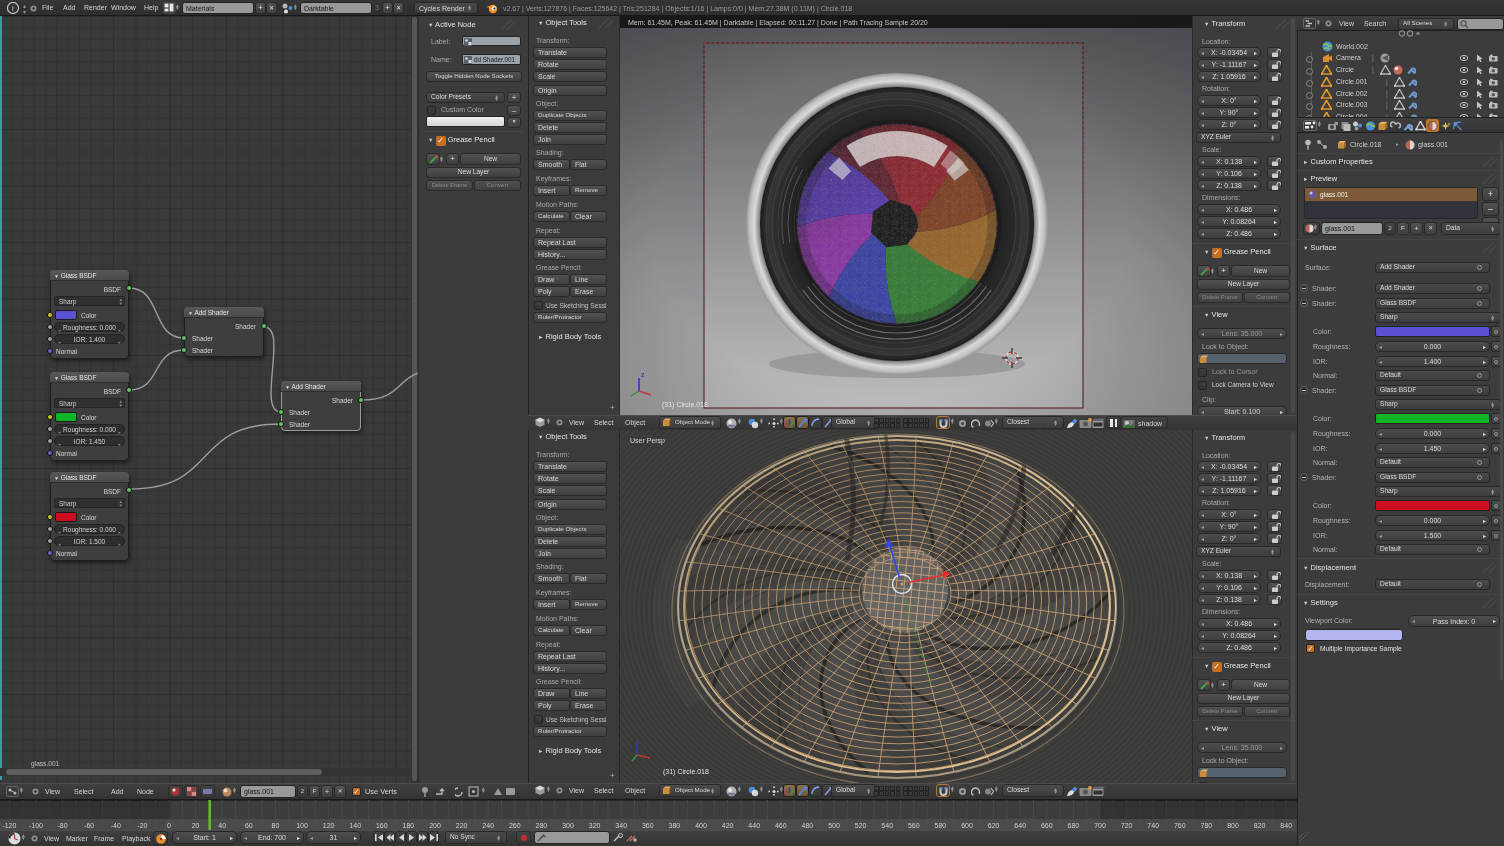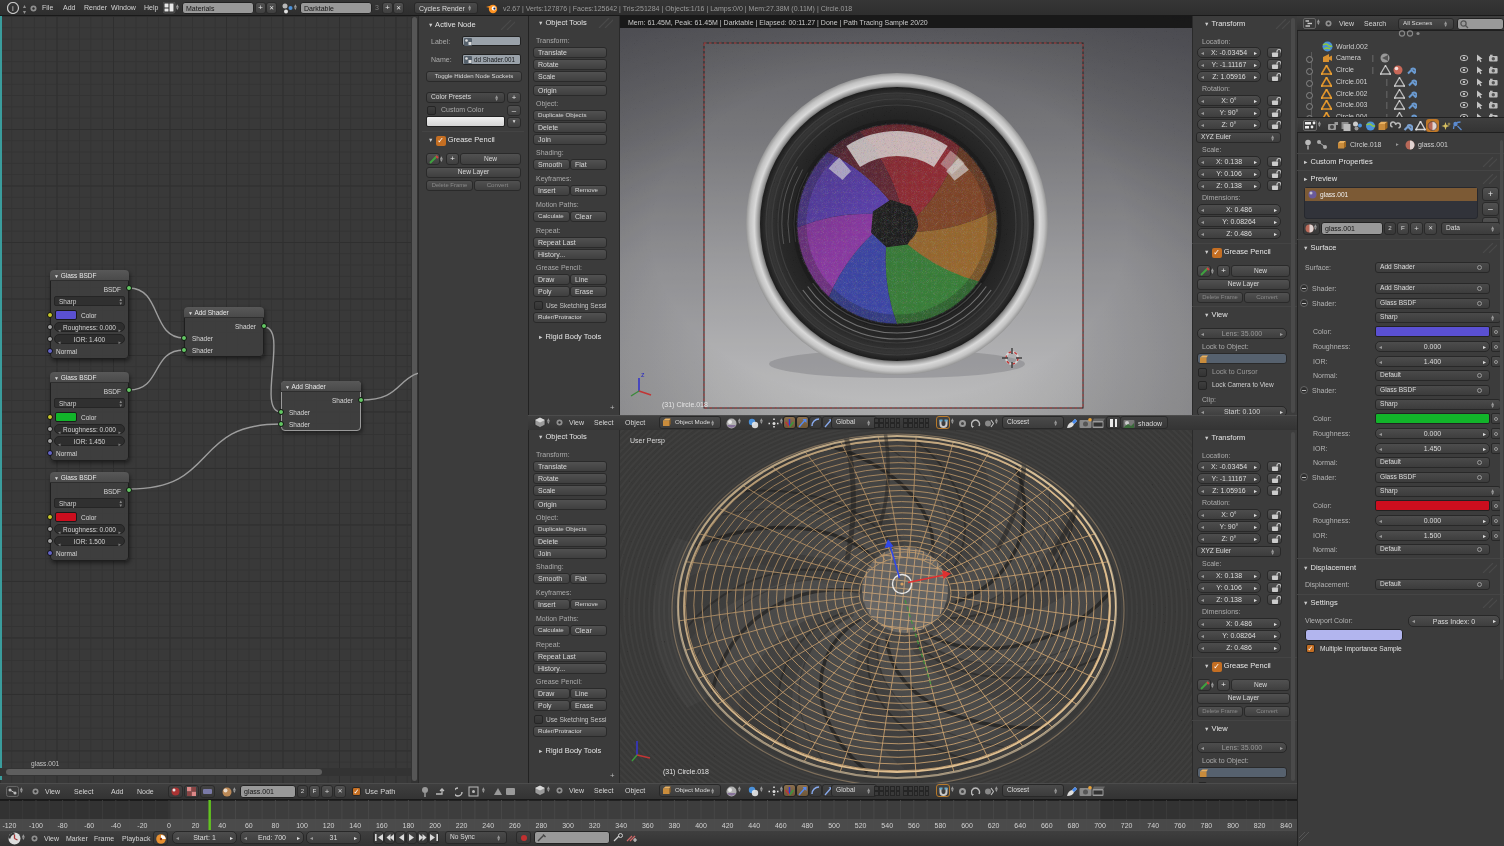--- a/index.html
+++ b/index.html
@@ -214,21 +214,21 @@
     <circle cx="5" cy="5" r="4.5" fill="#b85"></circle>
     <circle cx="3.5" cy="3.5" r="2" fill="#fff" opacity="0.7"></circle>
   </svg>
 <div class="ab updn" style="left:233px;top:787px">▴<br>▾</div>
 <div class="ab inp" style="left:240px;top:785px;width:56px;height:13px;">glass.001</div>
 <div class="ab btn dk" style="left:297px;top:785px;width:11px;height:13px;font-size:6.2px;color:#ccc;">2</div>
 <div class="ab btn" style="left:309px;top:785px;width:11px;height:13px;font-size:6.2px;">F</div>
 <div class="ab btn" style="left:321px;top:785px;width:12px;height:13px;font-size:7.8px;">+</div>
 <div class="ab btn" style="left:334px;top:785px;width:12px;height:13px;font-size:6.2px;">✕</div>
 <div class="ab chk on" style="left:352px;top:787px;width:9px;height:9px">✓</div>
-<div class="ab" style="left:365px;top:788px;font-size:7.4px;color:#d4d4d4;font-weight:normal;white-space:nowrap;line-height:8.4px;letter-spacing:0px">Use Path</div>
+<div class="ab" style="left:365px;top:788px;font-size:7.4px;color:#d4d4d4;font-weight:normal;white-space:nowrap;line-height:8.4px;letter-spacing:0px">Use Verts</div>
 <svg class="ab" style="left:420px;top:786px" width="10" height="11">
     <circle cx="5" cy="4" r="3" fill="#999"></circle>
     <line x1="5" y1="7" x2="5" y2="11" stroke="#999" stroke-width="1.5"></line>
   </svg>
 <svg class="ab" style="left:434px;top:786px" width="11" height="11">
     <path d="M2 8 L8 8 L8 3 M6 5 L8 3 L10 5" fill="none" stroke="#bbb" stroke-width="1.3"></path>
   </svg>
 <svg class="ab" style="left:455px;top:786px" width="26" height="11">
     <path d="M3 2 a4 4 0 1 0 4 4" fill="none" stroke="#bbb" stroke-width="1.5"></path>
     <rect x="14" y="1" width="9" height="9" fill="none" stroke="#bbb"></rect>

